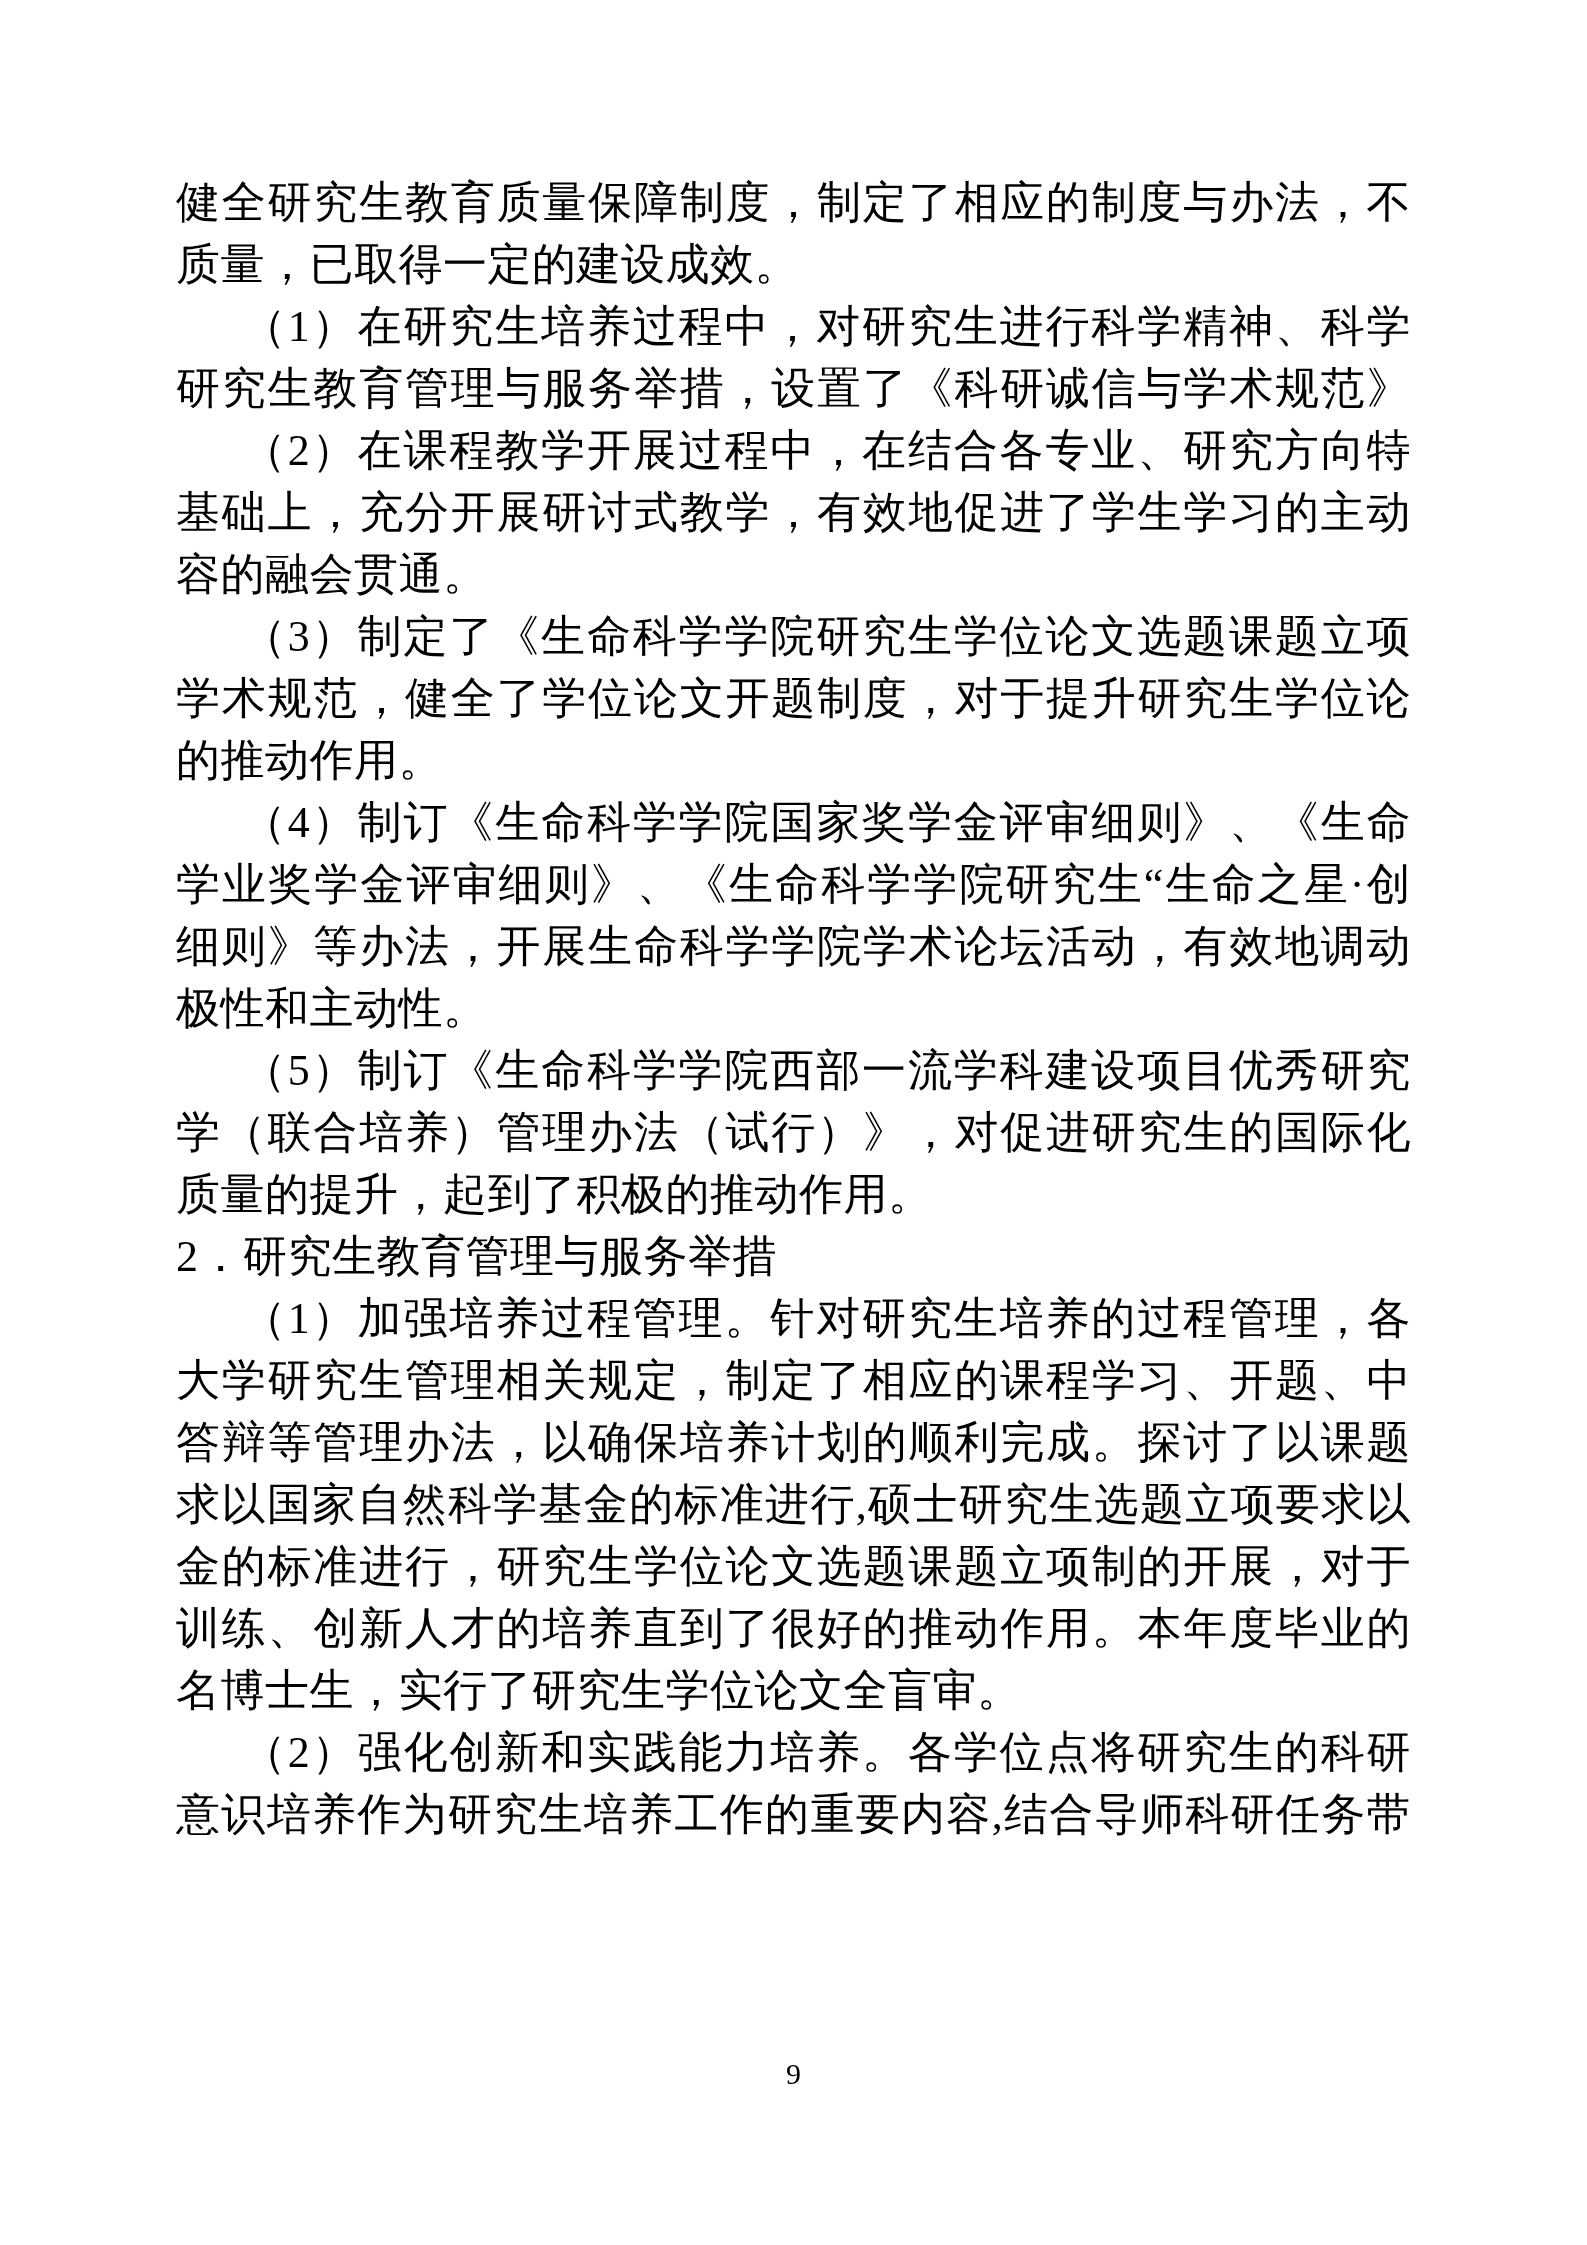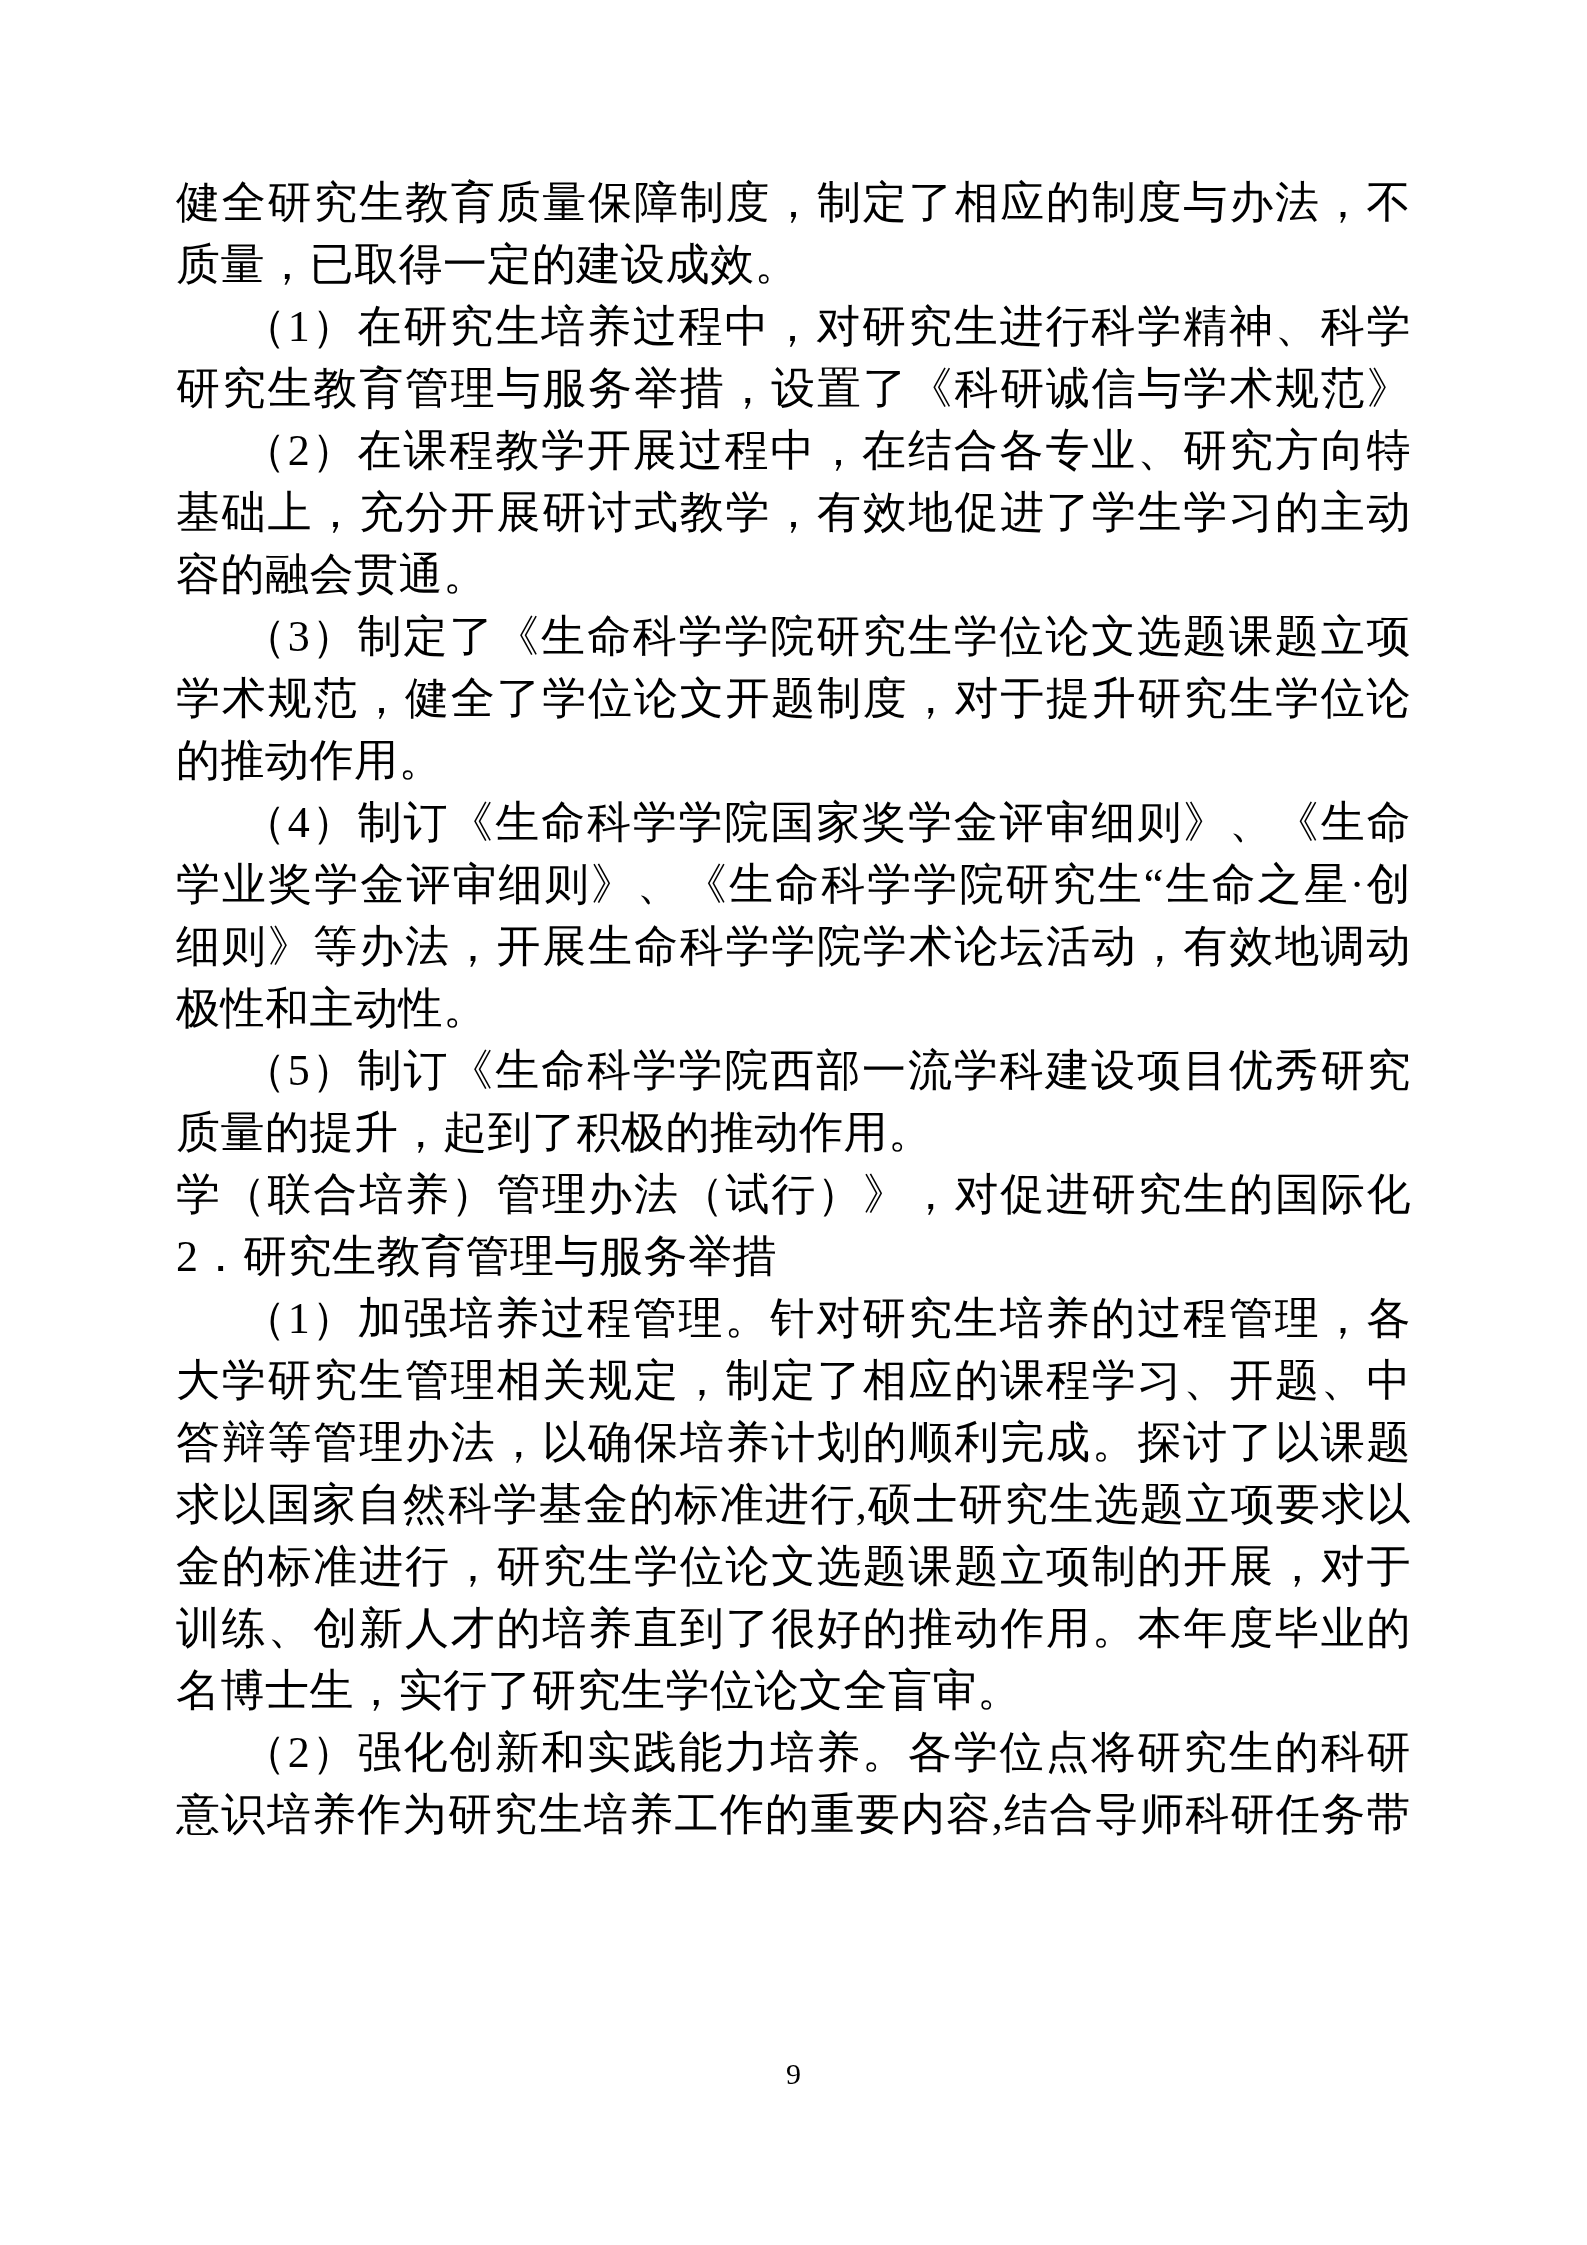--- a/index.html
+++ b/index.html
@@ -64,22 +64,22 @@
       <div class="line fill">基础上，充分开展研讨式教学，有效地促进了学生学习的主动性及与论文研究内</div>
       <div class="line">容的融会贯通。</div>
       <div class="line fill indent">（3）制定了《生命科学学院研究生学位论文选题课题立项制实施细则》等</div>
       <div class="line fill">学术规范，健全了学位论文开题制度，对于提升研究生学位论文质量起到了有效</div>
       <div class="line">的推动作用。</div>
       <div class="line fill indent">（4）制订《生命科学学院国家奖学金评审细则》、《生命科学学院研究生</div>
       <div class="line fill">学业奖学金评审细则》、《生命科学学院研究生“生命之星·创新奖”评选实施</div>
       <div class="line fill">细则》等办法，开展生命科学学院学术论坛活动，有效地调动了研究生学习的积</div>
       <div class="line">极性和主动性。</div>
       <div class="line fill indent">（5）制订《生命科学学院西部一流学科建设项目优秀研究生出国（境）访</div>
+      <div class="line fill">学（联合培养）管理办法（试行）》，对促进研究生的国际化培养、研究生培养</div>
       <div class="line">质量的提升，起到了积极的推动作用。</div>
-      <div class="line fill">学（联合培养）管理办法（试行）》，对促进研究生的国际化培养、研究生培养</div>
       <div class="line">2．研究生教育管理与服务举措</div>
       <div class="line fill indent">（1）加强培养过程管理。针对研究生培养的过程管理，各学位点根据宁夏</div>
       <div class="line fill">大学研究生管理相关规定，制定了相应的课程学习、开题、中期考核、预答辩、</div>
       <div class="line fill">答辩等管理办法，以确保培养计划的顺利完成。探讨了以课题立项制的形式，进</div>
       <div class="line fill">求以国家自然科学基金的标准进行,硕士研究生选题立项要求以宁夏自然科学基</div>
       <div class="line fill">金的标准进行，研究生学位论文选题课题立项制的开展，对于研究生科研思维的</div>
       <div class="line fill">训练、创新人才的培养直到了很好的推动作用。本年度毕业的 25 名硕士生、7</div>
       <div class="line">名博士生，实行了研究生学位论文全盲审。</div>
       <div class="line fill indent">（2）强化创新和实践能力培养。各学位点将研究生的科研实践能力和创新</div>
       <div class="line fill">意识培养作为研究生培养工作的重要内容,结合导师科研任务带动研究生科研实</div>

